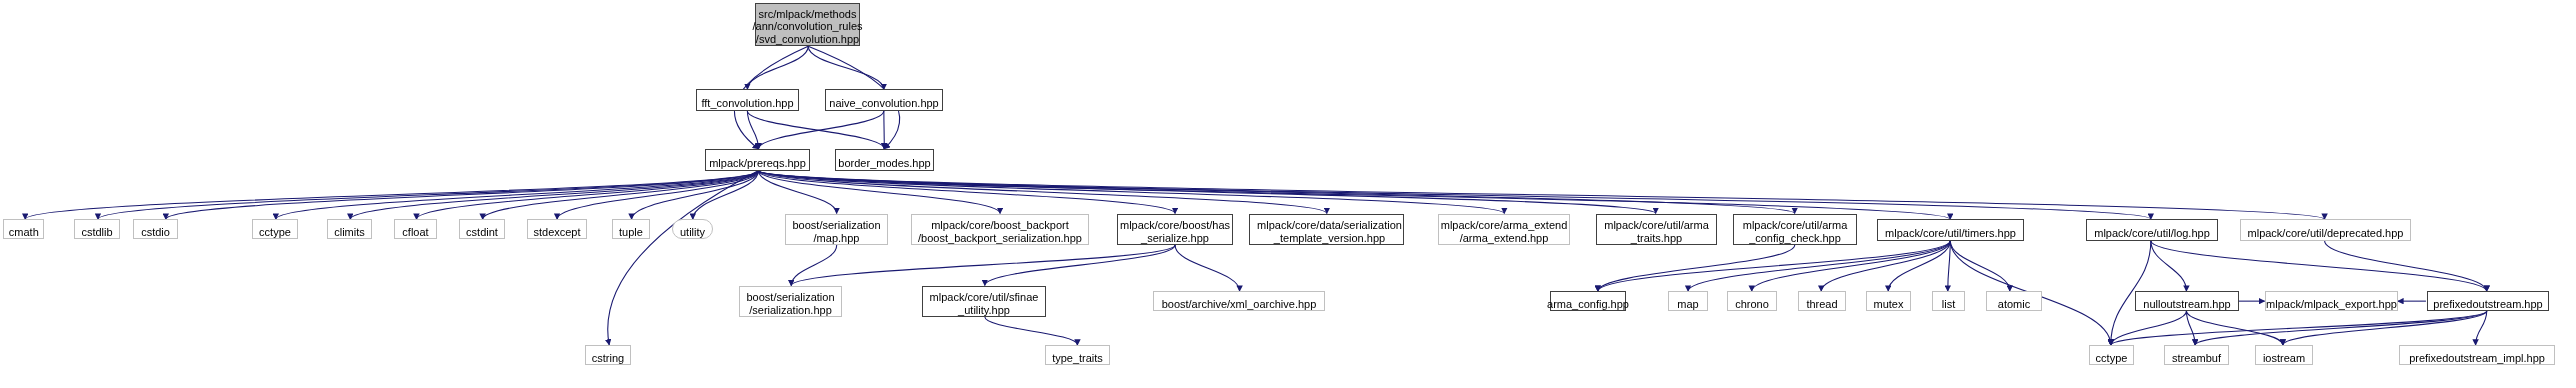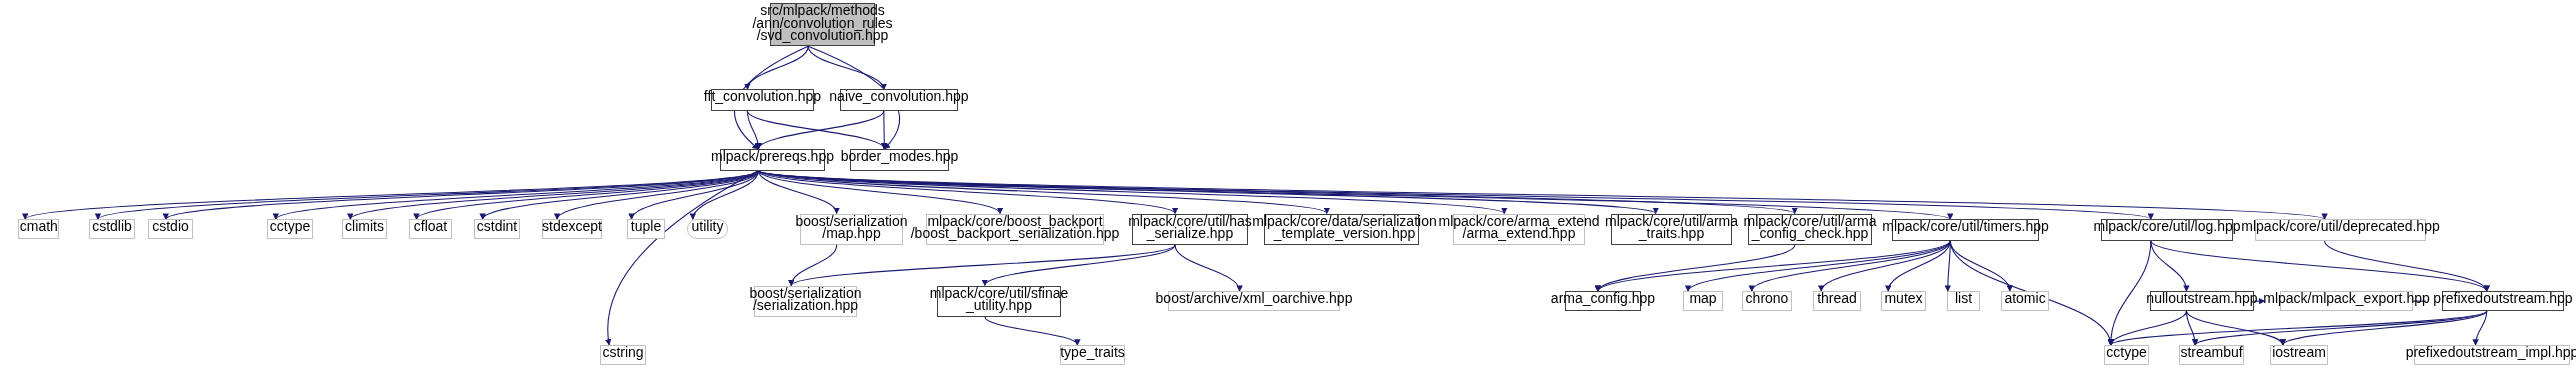--- a/index.html
+++ b/index.html
@@ -20,31 +20,30 @@
     position: absolute;
     left: 0; top: 0;
     width: 2576px;
     height: 388px;
     pointer-events: none;
   }
   .node {
     position: absolute;
     box-sizing: border-box;
     display: flex;
-    align-items: flex-start;
+    align-items: flex-end;
     justify-content: center;
     text-align: center;
     background: #ffffff;
     border: 0.8px solid #c0c0c0;
     color: #000000;
-    font-size: 14px;
+    font-size: 11px;
     line-height: 12.4px;
     white-space: pre-line;
     letter-spacing: 0px;
-    margin-left: 15px;
   }
   .node.solid {
     border: 1.3px solid #404040;
   }
   .node.root {
     background: #bfbfbf;
     border: 1.3px solid #404040;
   }
   .node .lbl {
     display: block;
@@ -135,21 +134,21 @@
       <div class="node light" style="left: 327px; top: 219px; width: 45px; height: 20px;"><span class="lbl">climits</span></div>
       <div class="node light" style="left: 394px; top: 219px; width: 43px; height: 20px;"><span class="lbl">cfloat</span></div>
       <div class="node light" style="left: 459px; top: 219px; width: 46px; height: 20px;"><span class="lbl">cstdint</span></div>
       <div class="node light" style="left: 527px; top: 219px; width: 60px; height: 20px;"><span class="lbl">stdexcept</span></div>
       <div class="node light" style="left: 612px; top: 219px; width: 38px; height: 20px;"><span class="lbl">tuple</span></div>
       <div class="node light" style="left: 672px; top: 219px; width: 41px; height: 20px; border-radius: 10px;"><span class="lbl">utility</span></div>
       <div class="node light" style="left: 785px; top: 214px; width: 103px; height: 31px;"><span class="lbl">boost/serialization
 /map.hpp</span></div>
       <div class="node light" style="left: 911px; top: 214px; width: 178px; height: 31px;"><span class="lbl">mlpack/core/boost_backport
 /boost_backport_serialization.hpp</span></div>
-      <div class="node solid" style="left: 1117px; top: 214px; width: 116px; height: 31px;"><span class="lbl">mlpack/core/util/has
+      <div class="node solid" style="left: 1117px; top: 214px; width: 116px; height: 31px;"><span class="lbl">mlpack/core/boost/has
 _serialize.hpp</span></div>
       <div class="node solid" style="left: 1249px; top: 214px; width: 155px; height: 31px; padding-left: 6px;"><span class="lbl">mlpack/core/data/serialization
 _template_version.hpp</span></div>
       <div class="node light" style="left: 1438px; top: 214px; width: 132px; height: 31px;"><span class="lbl">mlpack/core/arma_extend
 /arma_extend.hpp</span></div>
       <div class="node solid" style="left: 1596px; top: 214px; width: 121px; height: 31px;"><span class="lbl">mlpack/core/util/arma
 _traits.hpp</span></div>
       <div class="node solid" style="left: 1733px; top: 214px; width: 124px; height: 31px;"><span class="lbl">mlpack/core/util/arma
 _config_check.hpp</span></div>
       <div class="node solid" style="left: 1877px; top: 219px; width: 147px; height: 21.5px;"><span class="lbl">mlpack/core/util/timers.hpp</span></div>
@@ -159,21 +158,21 @@
 /serialization.hpp</span></div>
       <div class="node solid" style="left: 922px; top: 286px; width: 124px; height: 31px;"><span class="lbl">mlpack/core/util/sfinae
 _utility.hpp</span></div>
       <div class="node light" style="left: 1153px; top: 291px; width: 172px; height: 20px;"><span class="lbl">boost/archive/xml_oarchive.hpp</span></div>
       <div class="node solid" style="left: 1550px; top: 291px; width: 76px; height: 20px;"><span class="lbl">arma_config.hpp</span></div>
       <div class="node light" style="left: 1668px; top: 291px; width: 40px; height: 20px;"><span class="lbl">map</span></div>
       <div class="node light" style="left: 1727px; top: 291px; width: 50px; height: 20px;"><span class="lbl">chrono</span></div>
       <div class="node light" style="left: 1798px; top: 291px; width: 48px; height: 20px;"><span class="lbl">thread</span></div>
       <div class="node light" style="left: 1866px; top: 291px; width: 45px; height: 20px;"><span class="lbl">mutex</span></div>
       <div class="node light" style="left: 1932px; top: 291px; width: 33px; height: 20px;"><span class="lbl">list</span></div>
-      <div class="node light" style="left: 1986px; top: 291px; width: 48px; height: 20px;"><span class="lbl">atomic</span></div>
+      <div class="node light" style="left: 1986px; top: 291px; width: 56px; height: 20px;"><span class="lbl">atomic</span></div>
       <div class="node solid" style="left: 2135px; top: 291px; width: 104px; height: 20px;"><span class="lbl">nulloutstream.hpp</span></div>
       <div class="node light" style="left: 2265px; top: 291px; width: 133px; height: 20px;"><span class="lbl">mlpack/mlpack_export.hpp</span></div>
       <div class="node solid" style="left: 2427px; top: 291px; width: 122px; height: 20px;"><span class="lbl">prefixedoutstream.hpp</span></div>
       <div class="node light" style="left: 585px; top: 345px; width: 46px; height: 20px;"><span class="lbl">cstring</span></div>
       <div class="node light" style="left: 1045px; top: 345px; width: 65px; height: 20px;"><span class="lbl">type_traits</span></div>
       <div class="node light" style="left: 2089px; top: 345px; width: 45px; height: 20px;"><span class="lbl">cctype</span></div>
       <div class="node light" style="left: 2164px; top: 345px; width: 65px; height: 20px;"><span class="lbl">streambuf</span></div>
       <div class="node light" style="left: 2255px; top: 345px; width: 58px; height: 20px;"><span class="lbl">iostream</span></div>
       <div class="node light" style="left: 2399px; top: 345px; width: 156px; height: 20px;"><span class="lbl">prefixedoutstream_impl.hpp</span></div>
     </div>

